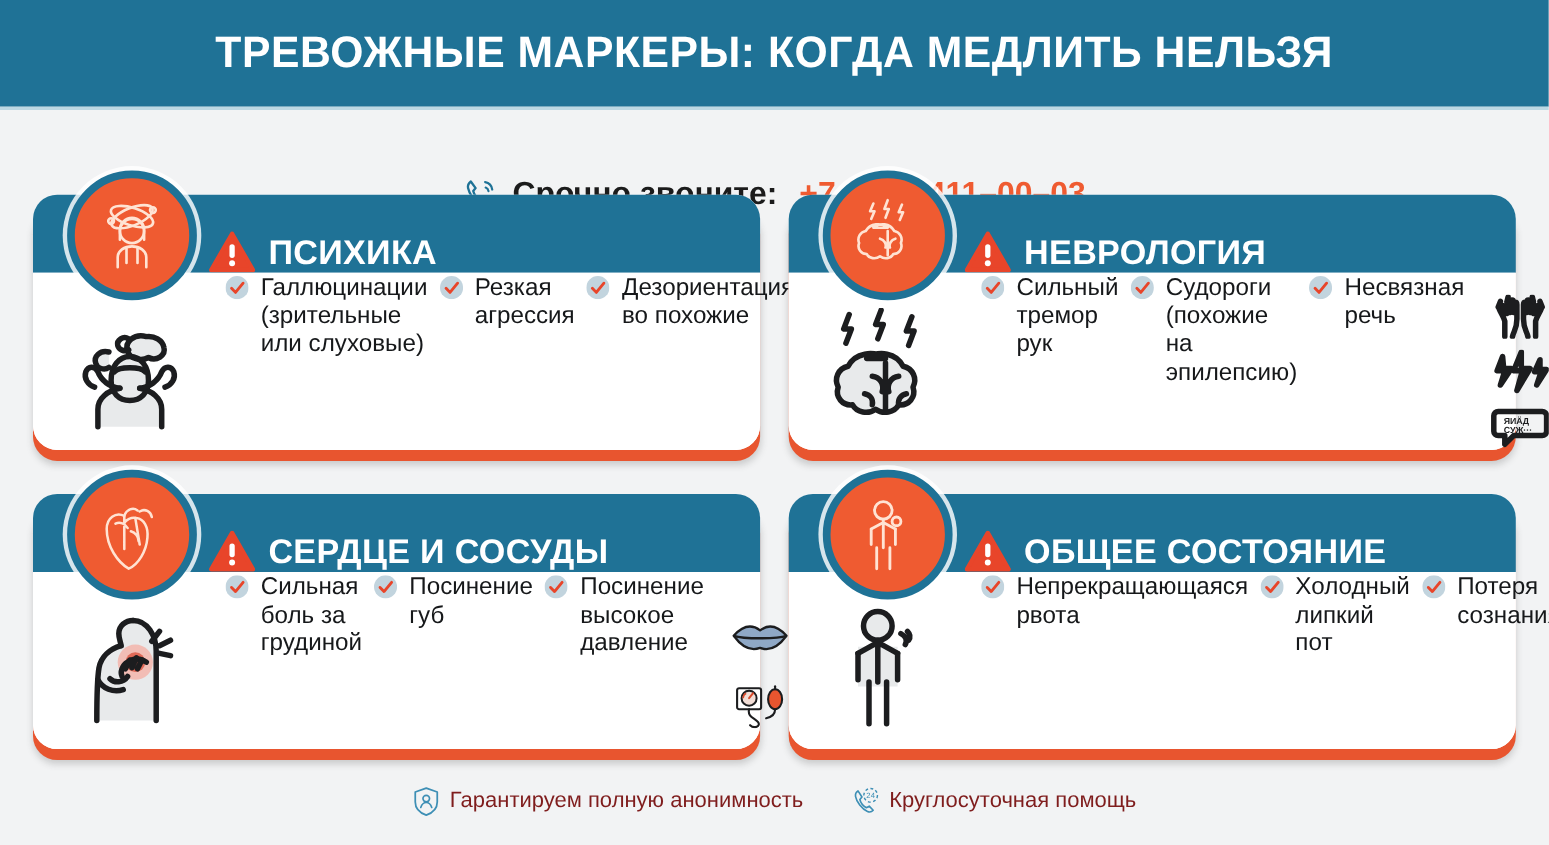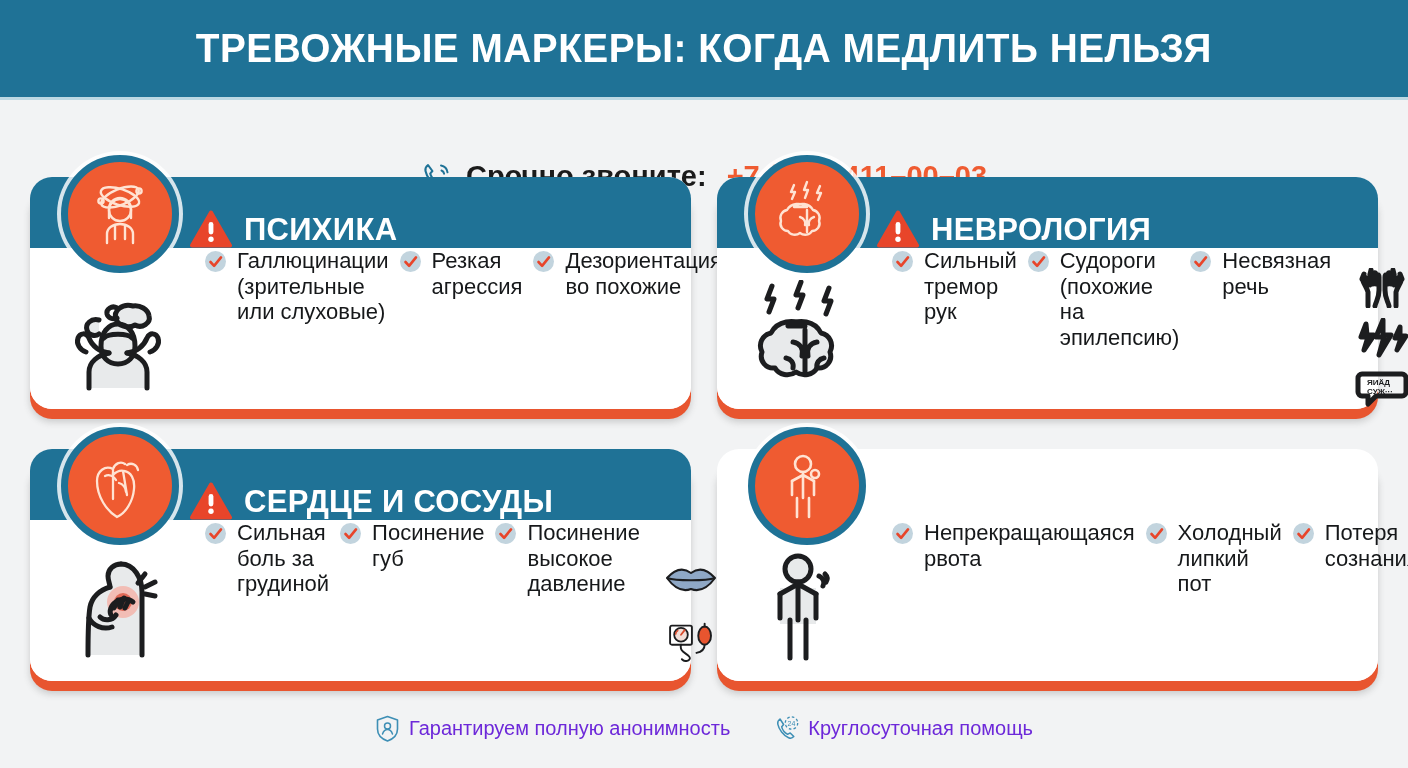--- a/index.html
+++ b/index.html
@@ -223,21 +223,21 @@
     left: 0;
     bottom: 26px;
     width: 100%;
     display: flex;
     align-items: center;
     justify-content: center;
     gap: 44px;
   }
   .foot-item { display: flex; align-items: center; gap: 9px; }
   .foot-item svg { width: 25px; height: 27px; display: block; flex: none; }
-  .foot-text { font-size: 20px; color: #6d28d9; white-space: nowrap; }
+  .foot-text { font-size: 20px; color: #7f1d1d; white-space: nowrap; }
 
   .ic-stroke { fill: none; stroke: #1c1d1f; stroke-width: 5; stroke-linecap: round; stroke-linejoin: round; }
   .ic-light  { fill: #e8eaeb; }
 </style>
 </head>
 <body>
 
 <div class="header-bar">
   <div class="header-title">ТРЕВОЖНЫЕ МАРКЕРЫ: КОГДА МЕДЛИТЬ НЕЛЬЗЯ</div>
 </div>
@@ -566,20 +566,30 @@
             </svg>
           </span>
         </div>
       </div>
     </div>
   </div>
 
   <div class="card">
     <div class="card-accent"></div>
     <div class="card-body">
+      <div class="card-head">
+        <span class="warn-tri">
+          <svg viewBox="0 0 42 38">
+            <path d="M21 2.5 40 35.5H2z" fill="#e8452a" stroke="#e8452a" stroke-width="4" stroke-linejoin="round"></path>
+            <rect x="18.6" y="12" width="4.8" height="12.5" rx="2.4" fill="#fff"></rect>
+            <circle cx="21" cy="29.3" r="2.7" fill="#fff"></circle>
+          </svg>
+        </span>
+        <span class="card-title">ОБЩЕЕ СОСТОЯНИЕ</span>
+      </div>
       <div class="card-white"></div>
 
       <div class="badge">
         <svg viewBox="0 0 74 74">
           <g fill="none" stroke="#ffe3d3" stroke-width="2.6" stroke-linecap="round" stroke-linejoin="round">
             <circle cx="33" cy="15" r="8"></circle>
             <path d="M33 23v26M22 32l11-6 11 6"></path>
             <path d="M22 32v14M44 32v14M27 49v19M39 49v19"></path>
             <circle cx="45" cy="25" r="4"></circle>
           </g>

